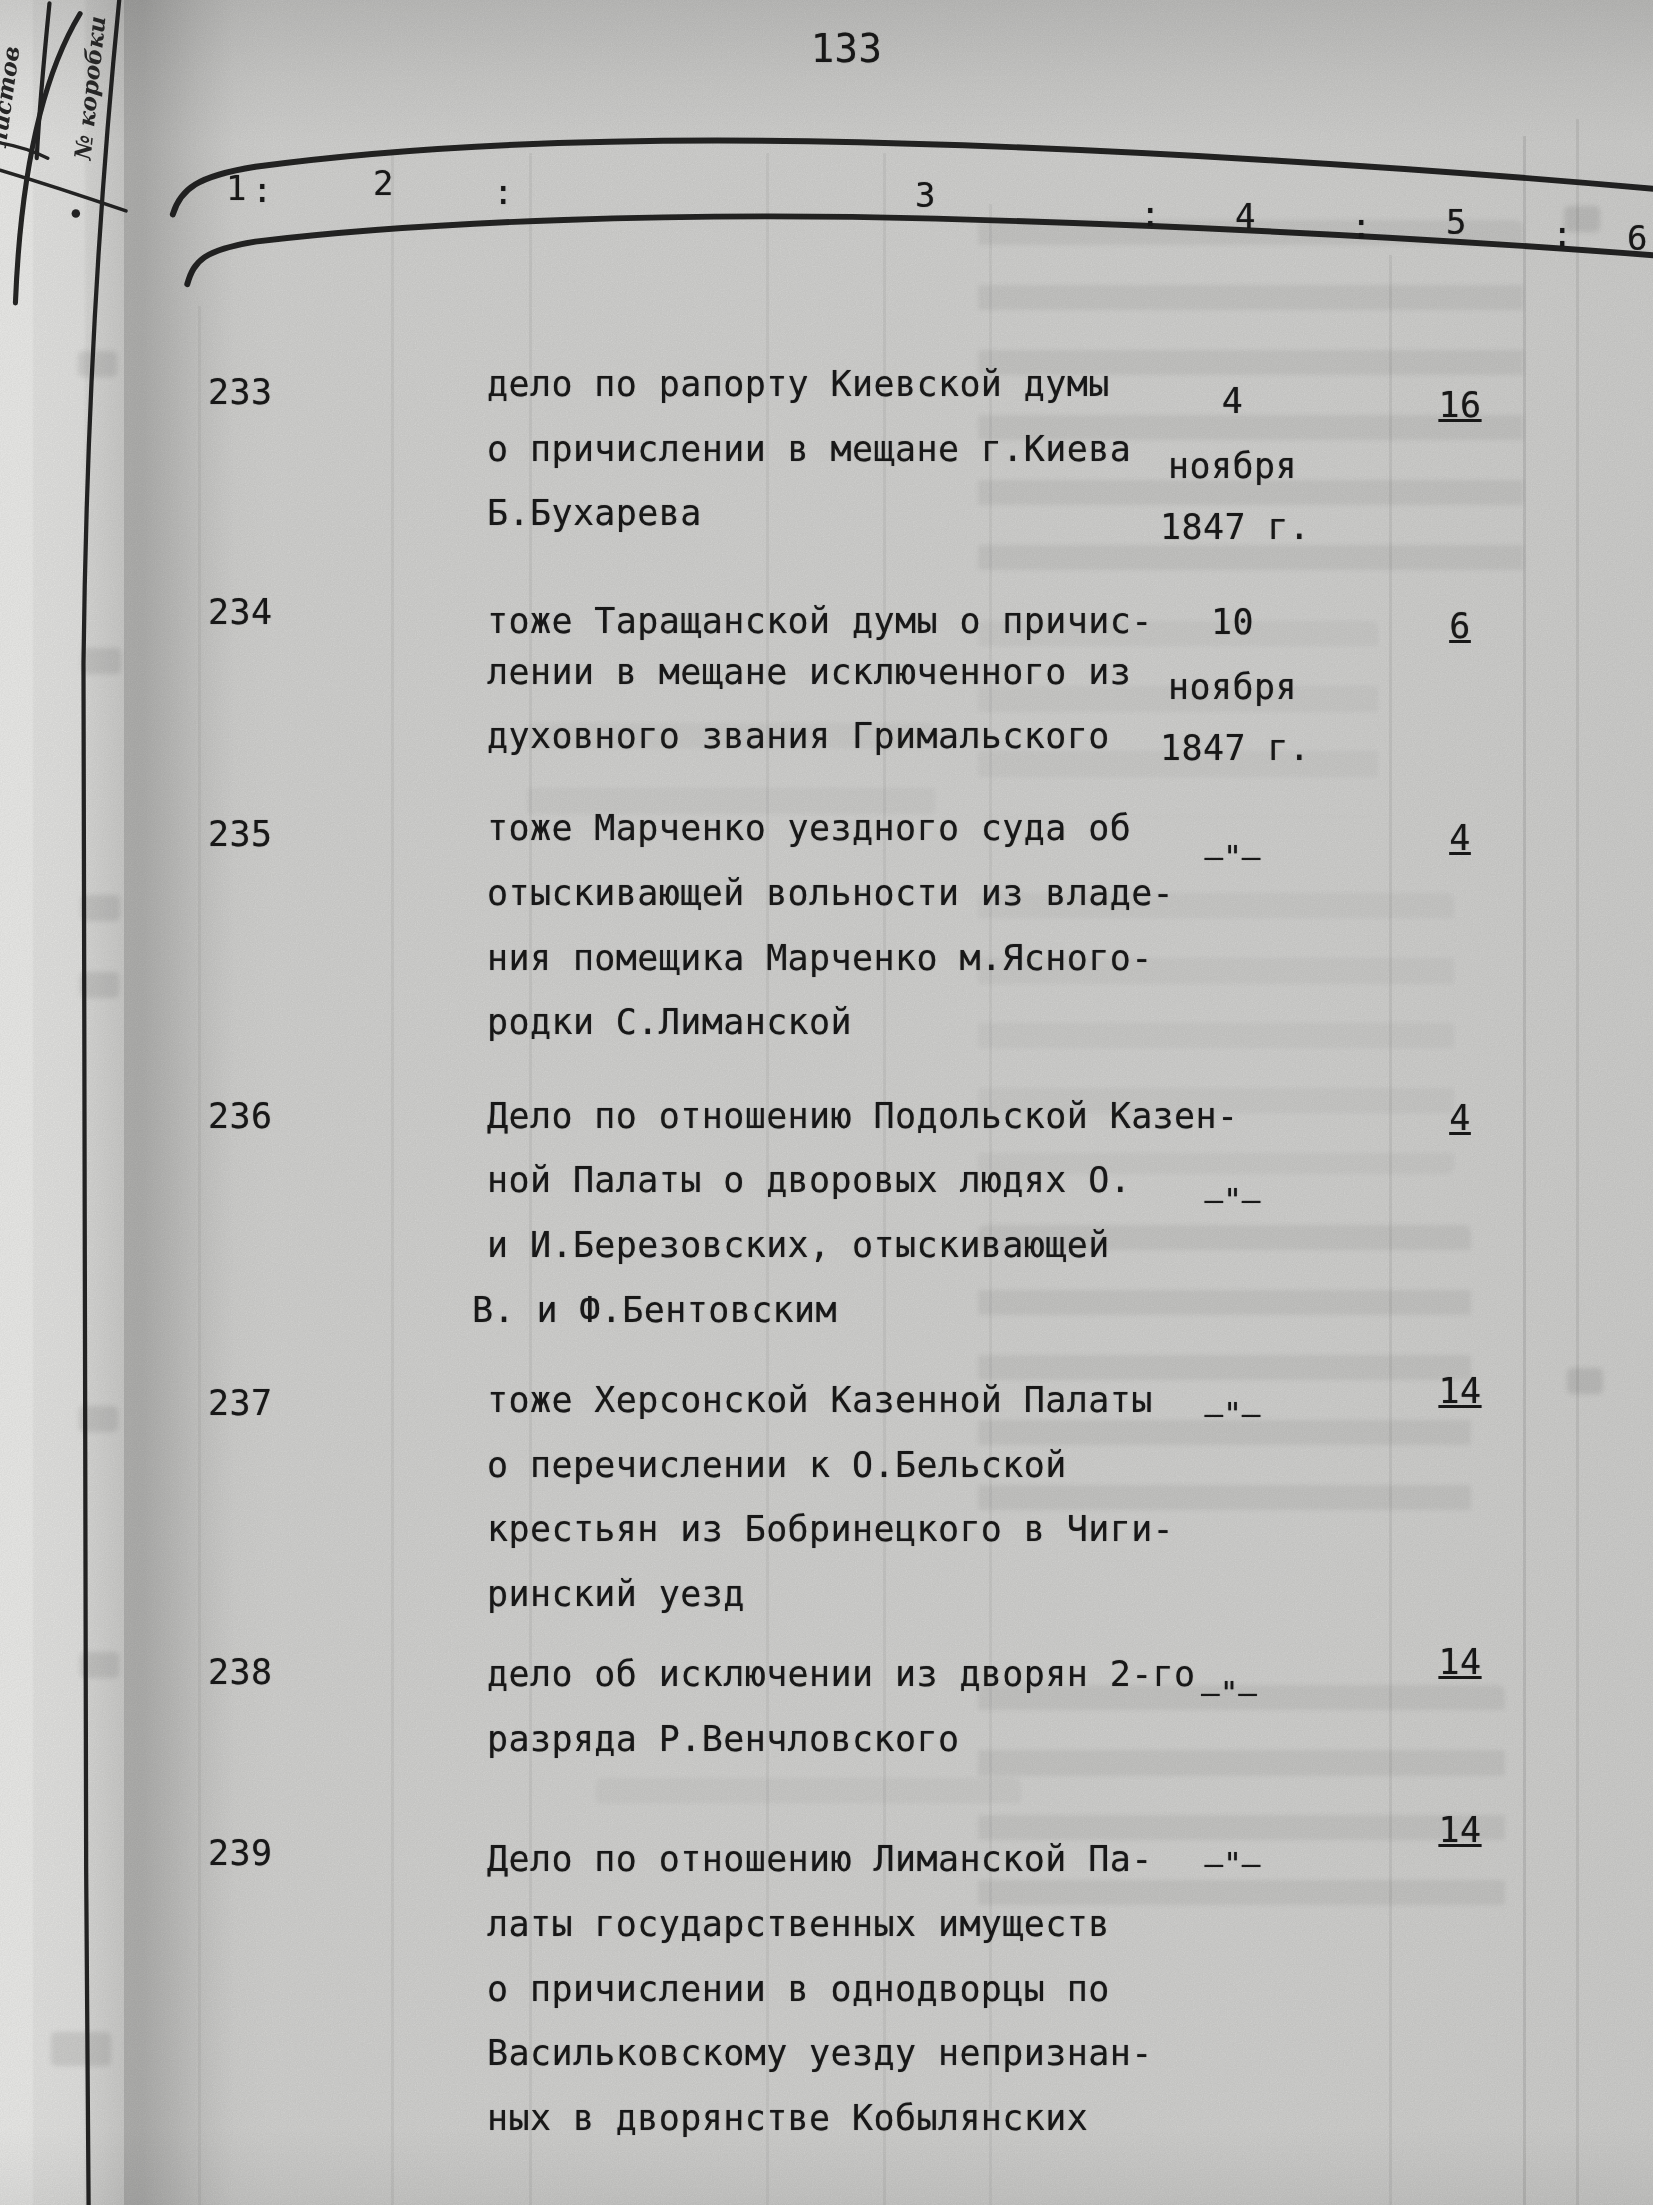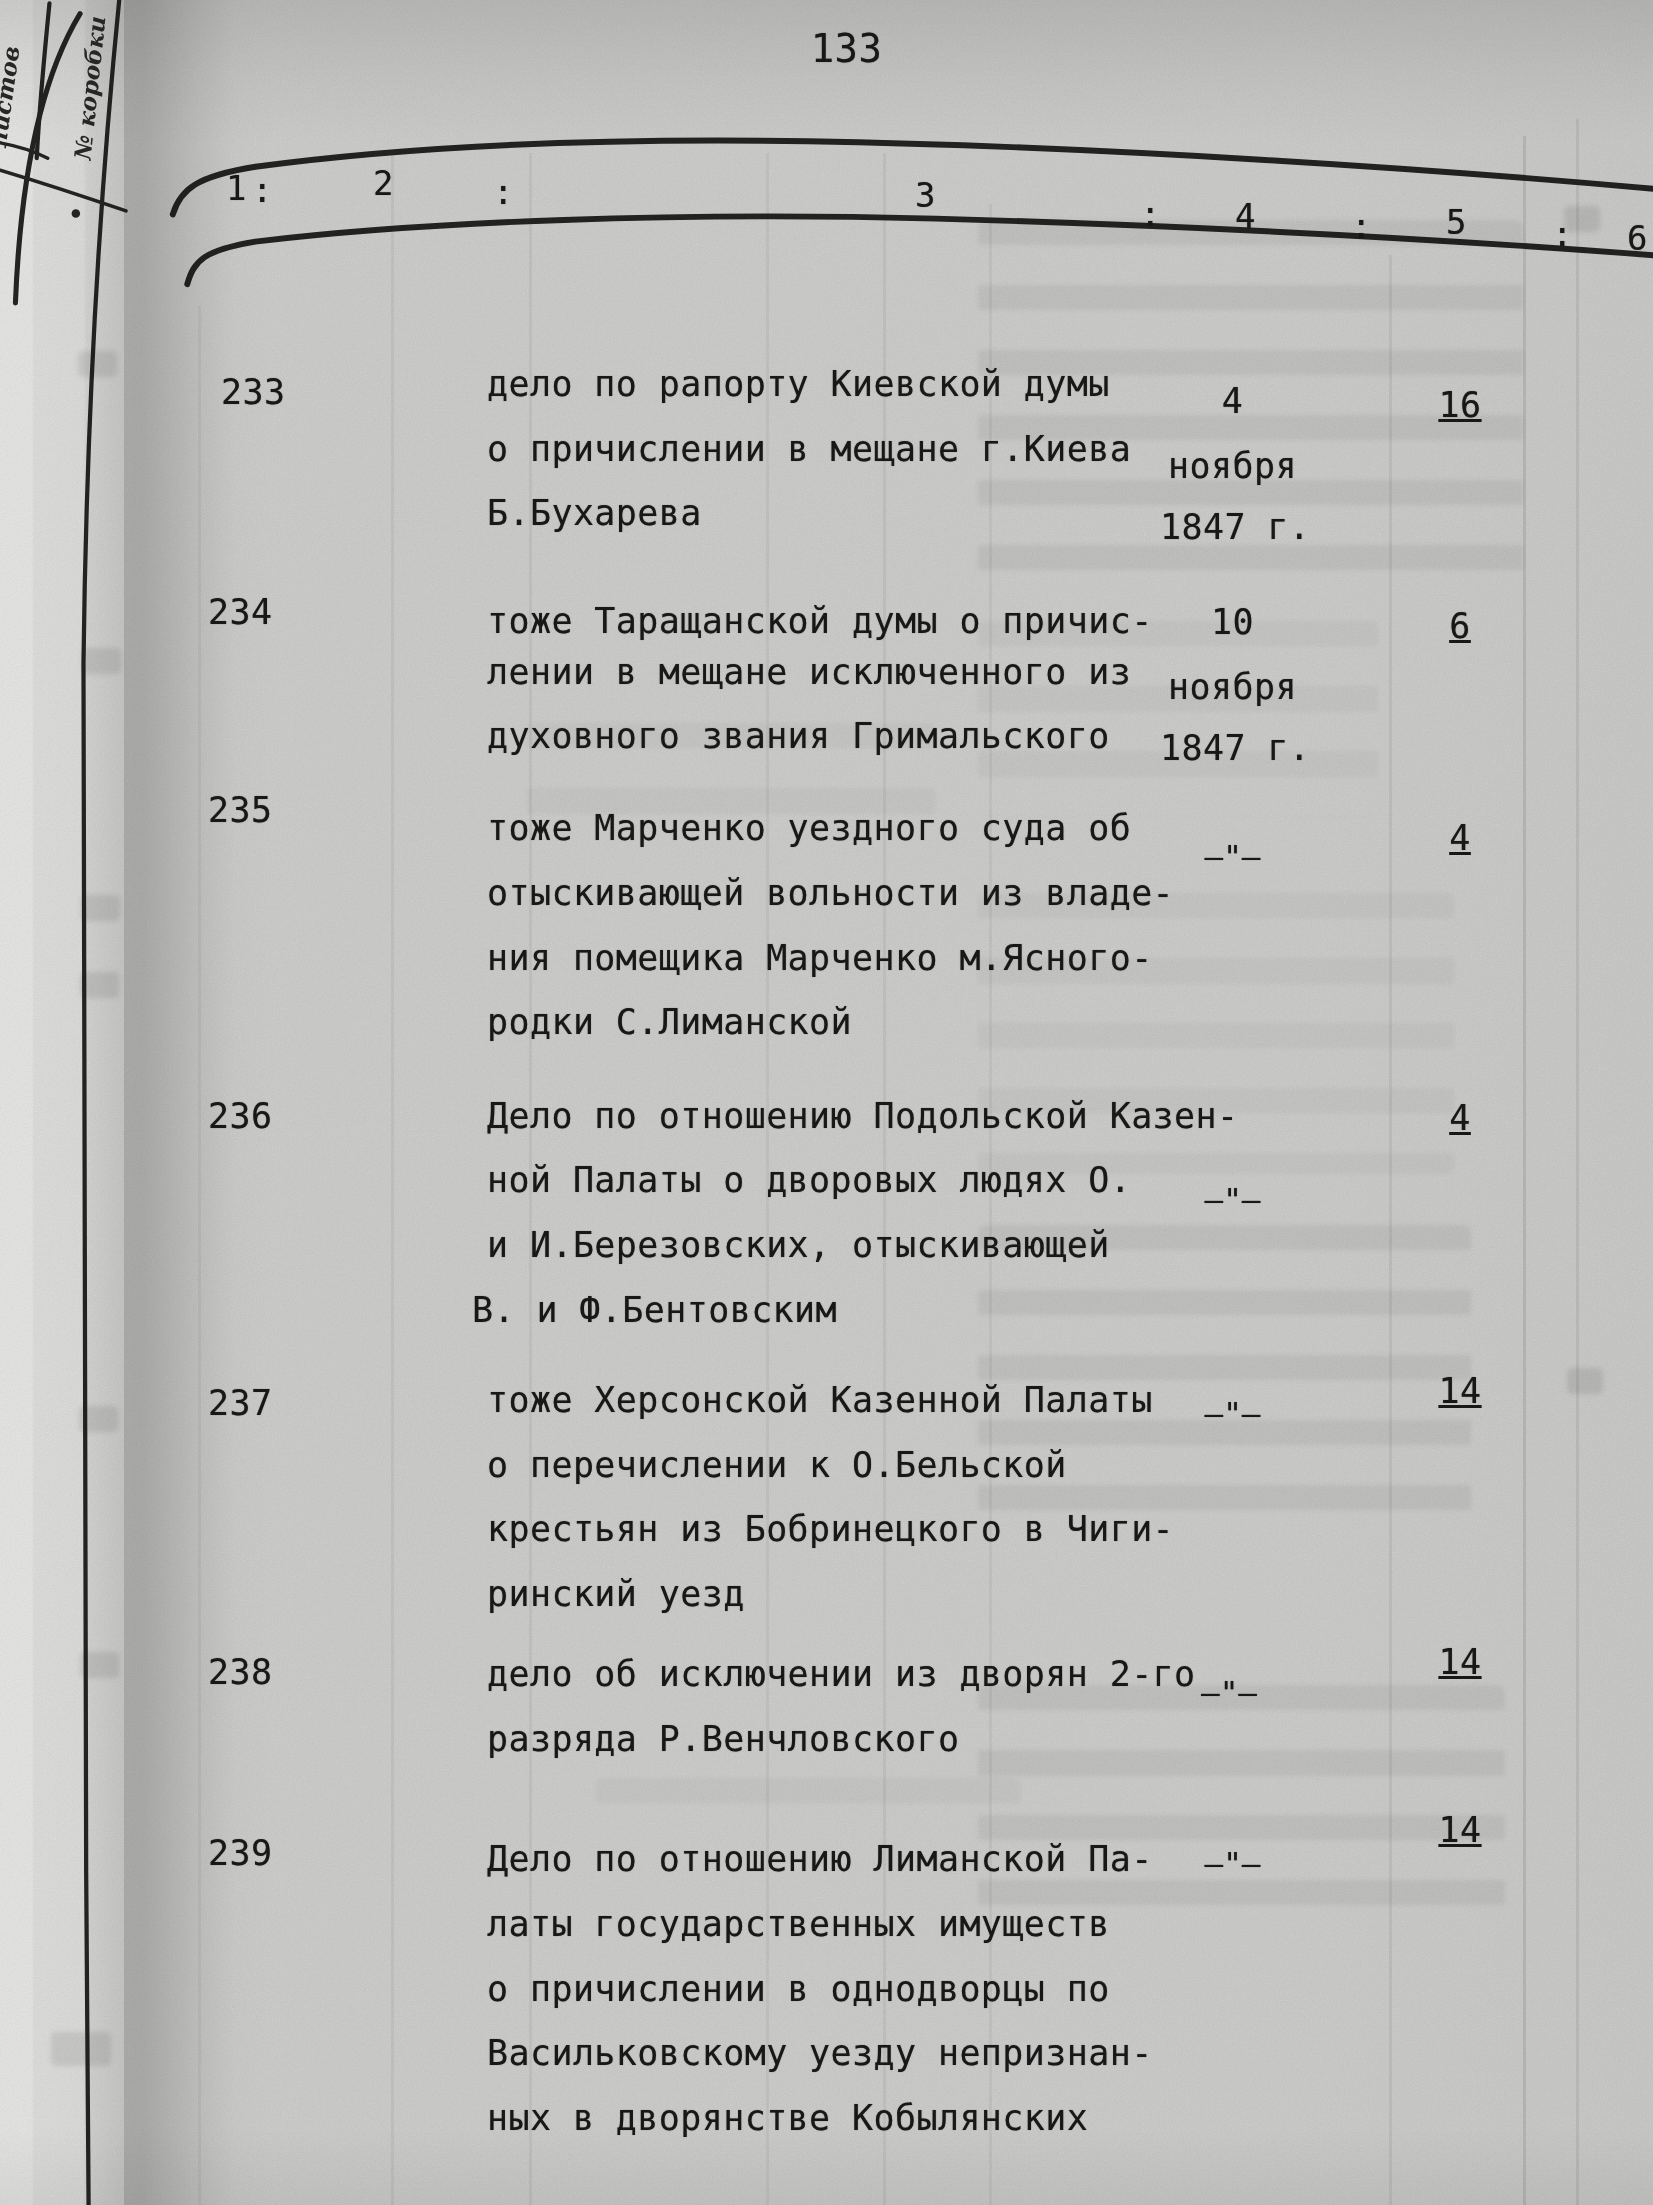--- a/index.html
+++ b/index.html
@@ -97,21 +97,21 @@
     <div class="tw hdr" style="left:915px;top:175px">3</div>
     <div class="tw hdr" style="left:1140px;top:194px">:</div>
     <div class="tw hdr" style="left:1235px;top:196px">4</div>
     <div class="tw hdr" style="left:1351px;top:206px">:</div>
     <div class="tw hdr" style="left:1446px;top:202px">5</div>
     <div class="tw hdr" style="left:1552px;top:214px">:</div>
     <div class="tw hdr" style="left:1627px;top:218px">6</div>
   </div>
 
   <div>
-    <div class="tw" style="left:221px;top:372px">233</div>
+    <div class="tw" style="left:208px;top:372px">233</div>
     <div class="tw" style="left:487px;top:364px">дело по рапорту Киевской думы</div>
     <div class="tw" style="left:487px;top:429px">о причислении в мещане г.Киева</div>
     <div class="tw" style="left:487px;top:493px">Б.Бухарева</div>
     <div class="tw ctr datebox" style="left:1160px;top:381px">4</div>
     <div class="tw ctr datebox" style="left:1160px;top:446px">ноября</div>
     <div class="tw ctr datebox" style="left:1160px;top:507px">1847 г.</div>
     <div class="tw ctr pagesbox" style="left:1413px;top:385px">16</div>
   </div>
 
   <div>
@@ -119,21 +119,21 @@
     <div class="tw" style="left:487px;top:601px">тоже Таращанской думы о причис-</div>
     <div class="tw" style="left:487px;top:652px">лении в мещане исключенного из</div>
     <div class="tw" style="left:487px;top:716px">духовного звания Гримальского</div>
     <div class="tw ctr datebox" style="left:1160px;top:602px">10</div>
     <div class="tw ctr datebox" style="left:1160px;top:667px">ноября</div>
     <div class="tw ctr datebox" style="left:1160px;top:728px">1847 г.</div>
     <div class="tw ctr pagesbox" style="left:1413px;top:606px">6</div>
   </div>
 
   <div>
-    <div class="tw" style="left:208px;top:790px">235</div>
+    <div class="tw" style="left:208px;top:814px">235</div>
     <div class="tw" style="left:487px;top:808px">тоже Марченко уездного суда об</div>
     <div class="tw" style="left:487px;top:873px">отыскивающей вольности из владе-</div>
     <div class="tw" style="left:487px;top:938px">ния помещика Марченко м.Ясного-</div>
     <div class="tw" style="left:487px;top:1002px">родки С.Лиманской</div>
     <div class="tw ctr datebox ditto" style="left:1160px;top:838px">—"—</div>
     <div class="tw ctr pagesbox" style="left:1413px;top:818px">4</div>
   </div>
 
   <div>
     <div class="tw" style="left:208px;top:1096px">236</div>

